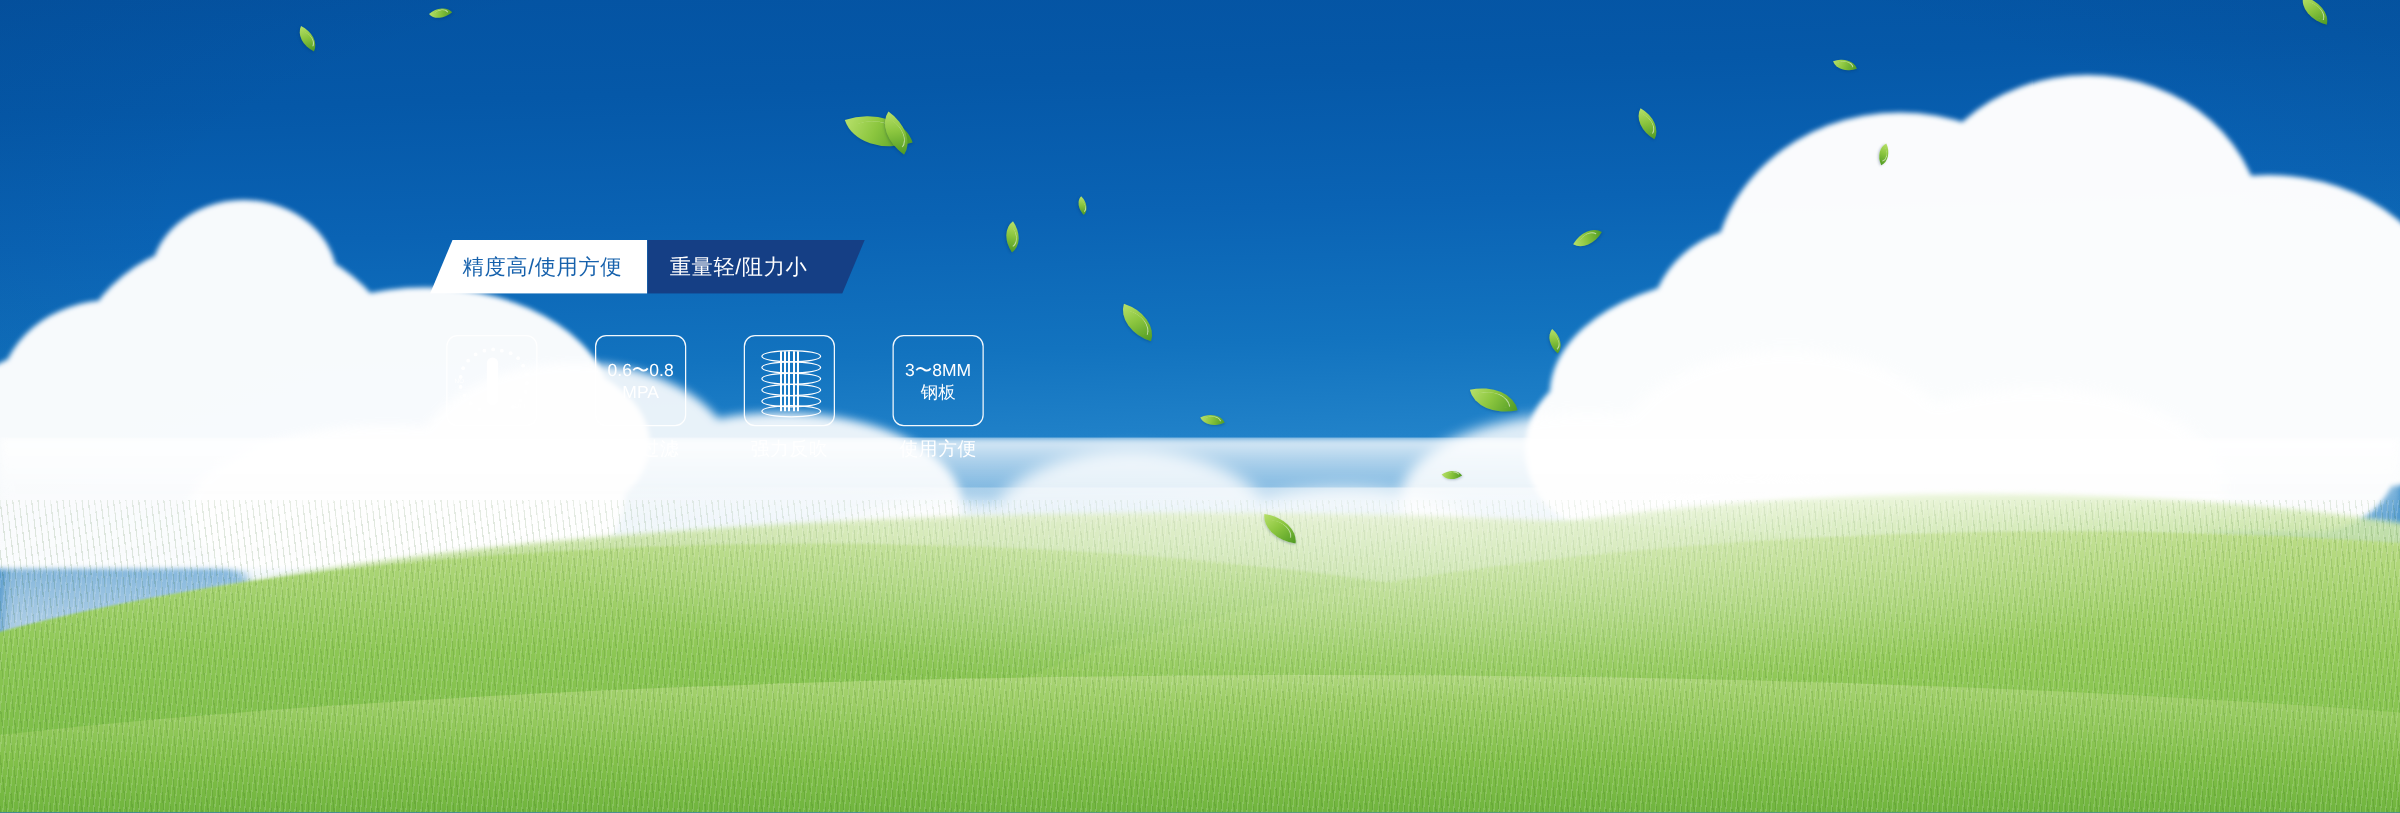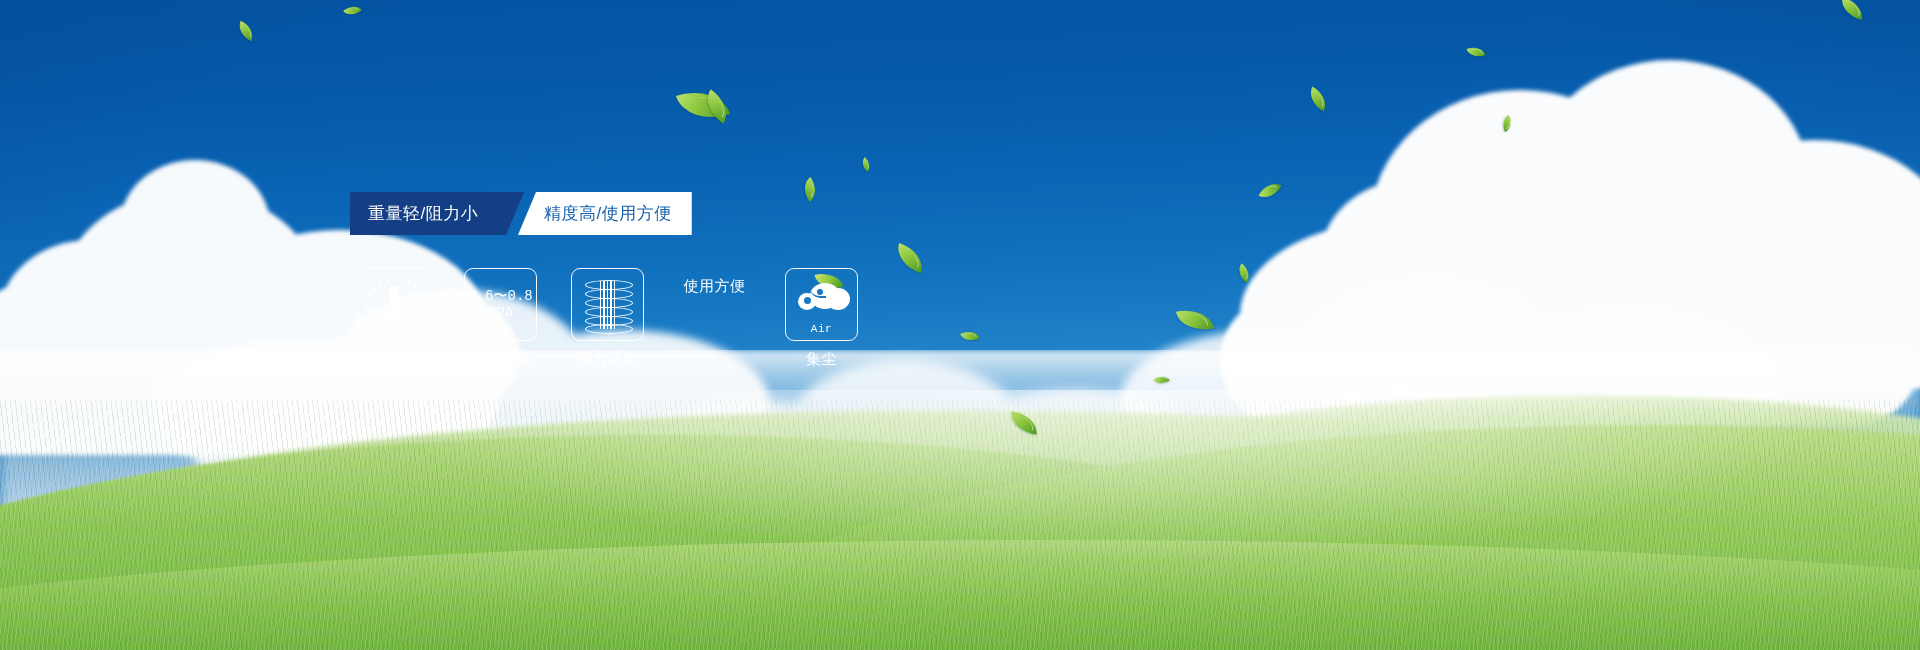--- a/index.html
+++ b/index.html
@@ -165,21 +165,21 @@
     clip-path:polygon(0 0, 100% 0, calc(100% - 18px) 100%, 0 100%);
   }
   .badge-b{
     background:#ffffff;color:#1661ac;
     margin-left:-6px;
     padding:0 20px 0 26px;
     clip-path:polygon(18px 0, 100% 0, 100% 100%, 0 100%);
   }
 
   
-  .features{position:absolute;left:356px;top:268px;display:flex;gap:32px;font-family:Liberation Mono, monospace;}
+  .features{position:absolute;left:356px;top:268px;display:flex;gap:44px;}
   .feature{width:75px;display:flex;flex-direction:column;align-items:center;}
   .fbox{
     width:73px;height:73px;border:1px solid rgba(255,255,255,.95);
     border-radius:9px;display:flex;flex-direction:column;
     align-items:center;justify-content:center;box-sizing:border-box;
     color:#fff;
   }
   .fbox-text{
     font-size:14px;line-height:17px;text-align:center;color:#fff;font-weight:400;
   }
@@ -313,22 +313,22 @@
   <div class="leaf" style="left:1840px;top:0px;width:24px;height:17px;transform:rotate(15deg);"></div>
   <div class="leaf" style="left:1155px;top:375px;width:13px;height:10px;transform:rotate(-35deg);"></div>
   <div class="leaf" style="left:860px;top:160px;width:12px;height:9px;transform:rotate(45deg);"></div>
 
   <div class="content">
 
     <div class="leaf title-leaf" style="transform:rotate(-18deg);"></div>
     <div class="leaf" style="left:702px;top:96px;width:30px;height:21px;transform:rotate(35deg);"></div>
 
     <div class="badges">
+      <div class="badge badge-b">精度高/使用方便</div>
       <div class="badge badge-a">重量轻/阻力小</div>
-      <div class="badge badge-b">精度高/使用方便</div>
     </div>
 
     <div class="features">
 
       <div class="feature">
         <div class="fbox">
           <div class="dial">
             <div class="knob"></div>
             <span class="no">NO</span>
             <span class="off">OFF</span>
@@ -373,35 +373,23 @@
             <span class="ring" style="top:19px;"></span>
             <span class="ring" style="top:28px;"></span>
             <span class="ring" style="top:37px;"></span>
             <span class="ring" style="top:45px;"></span>
           </div>
         </div>
         <div class="flabel">强力反吹</div>
       </div>
 
       <div class="feature">
+        <div class="fbox">
+          <div class="fbox-text">3〜8MM</div>
+          <div class="fbox-text">钢板</div>
+        </div>
         <div class="flabel">使用方便</div>
       </div>
 
-      <div class="feature">
-        <div class="fbox">
-          <div class="airicon">
-            <span class="sprout"></span>
-            <span class="c c1"></span>
-            <span class="c c2"></span>
-            <span class="c c3"></span>
-            <span class="base"></span>
-            <span class="hole1"></span>
-            <span class="hole2"></span>
-            <span class="stem"></span>
-          </div>
-          <div class="airtext">Air</div>
-        </div>
-        <div class="flabel">集尘</div>
-      </div>
 
     </div>
   </div>
 </div>
 
 </body></html>

